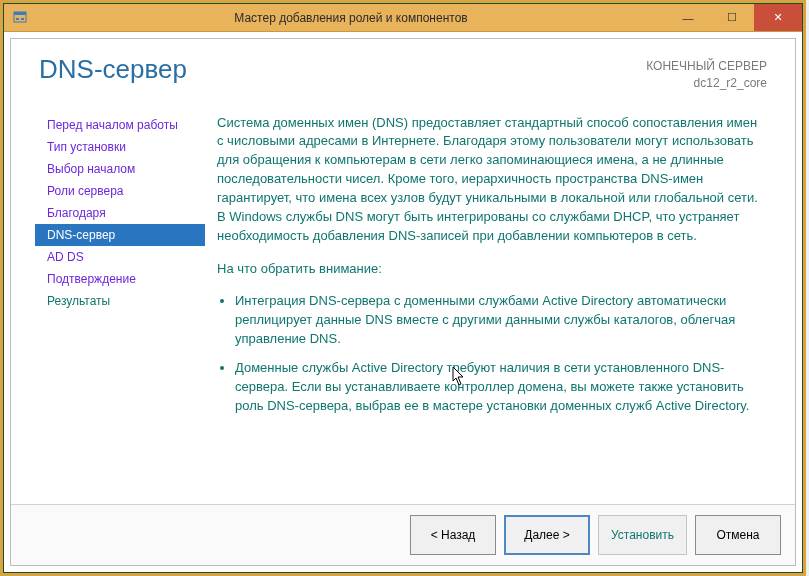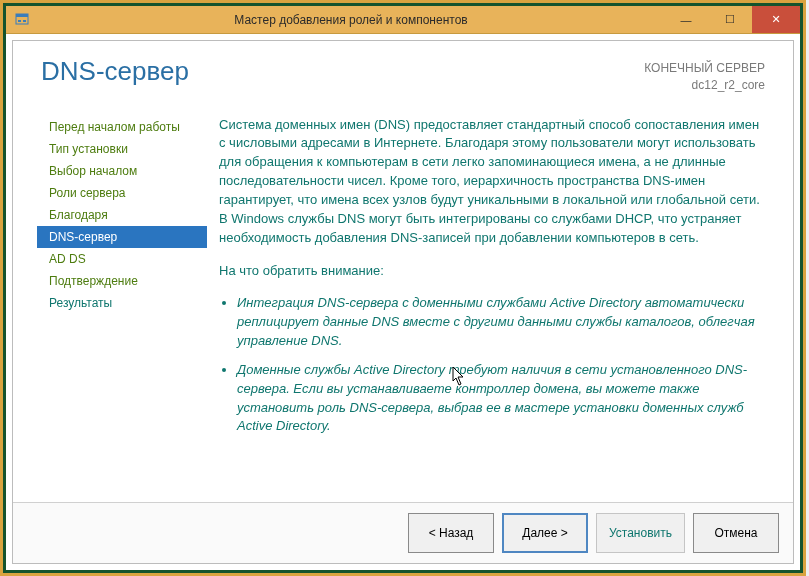--- a/index.html
+++ b/index.html
@@ -9,21 +9,21 @@
     font-family: "Segoe UI", Tahoma, sans-serif;
     font-size: 12px;
     background: #efefef;
     overflow: hidden;
   }
   .window {
     position: absolute;
     left: 3px; top: 3px;
     width: 800px; height: 570px;
     background: #ffffff;
-    border: 3px solid #14532d;
+    border: 1px solid #14532d;
     display: flex;
     flex-direction: column;
     box-shadow: 0 0 0 3px #d9a33f;
   }
   .titlebar {
     height: 28px;
     background: #e8b35a;
     display: flex;
     align-items: center;
     color: #2b2b2b;
@@ -89,41 +89,41 @@
     overflow: hidden;
   }
   .sidebar {
     width: 170px;
     padding-top: 12px;
     margin-left: -4px;
   }
   .sidebar-item {
     padding: 4px 10px 4px 12px;
     font-size: 12px;
-    color: #4d7c0f;
+    color: #6d28d9;
     cursor: pointer;
     white-space: nowrap;
   }
   .sidebar-item.active {
     background: #2a75c0;
     color: #fff;
   }
   .sidebar-item.disabled {
     color: #0f766e;
     cursor: default;
   }
   .content {
     flex: 1;
     padding: 12px 0 0 12px;
     font-size: 13px;
     color: #0f766e;
     line-height: 1.45;
   }
   .content p { margin: 0 0 14px 0; }
-  .content ul { margin: 0; padding-left: 18px; font-style: italic; }
+  .content ul { margin: 0; padding-left: 18px; }
   .content li { margin-bottom: 10px; }
   .footer {
     border-top: 1px solid #d0d0d0;
     padding: 10px 14px;
     display: flex;
     justify-content: flex-end;
     gap: 8px;
     background: #fafafa;
   }
   .btn {

